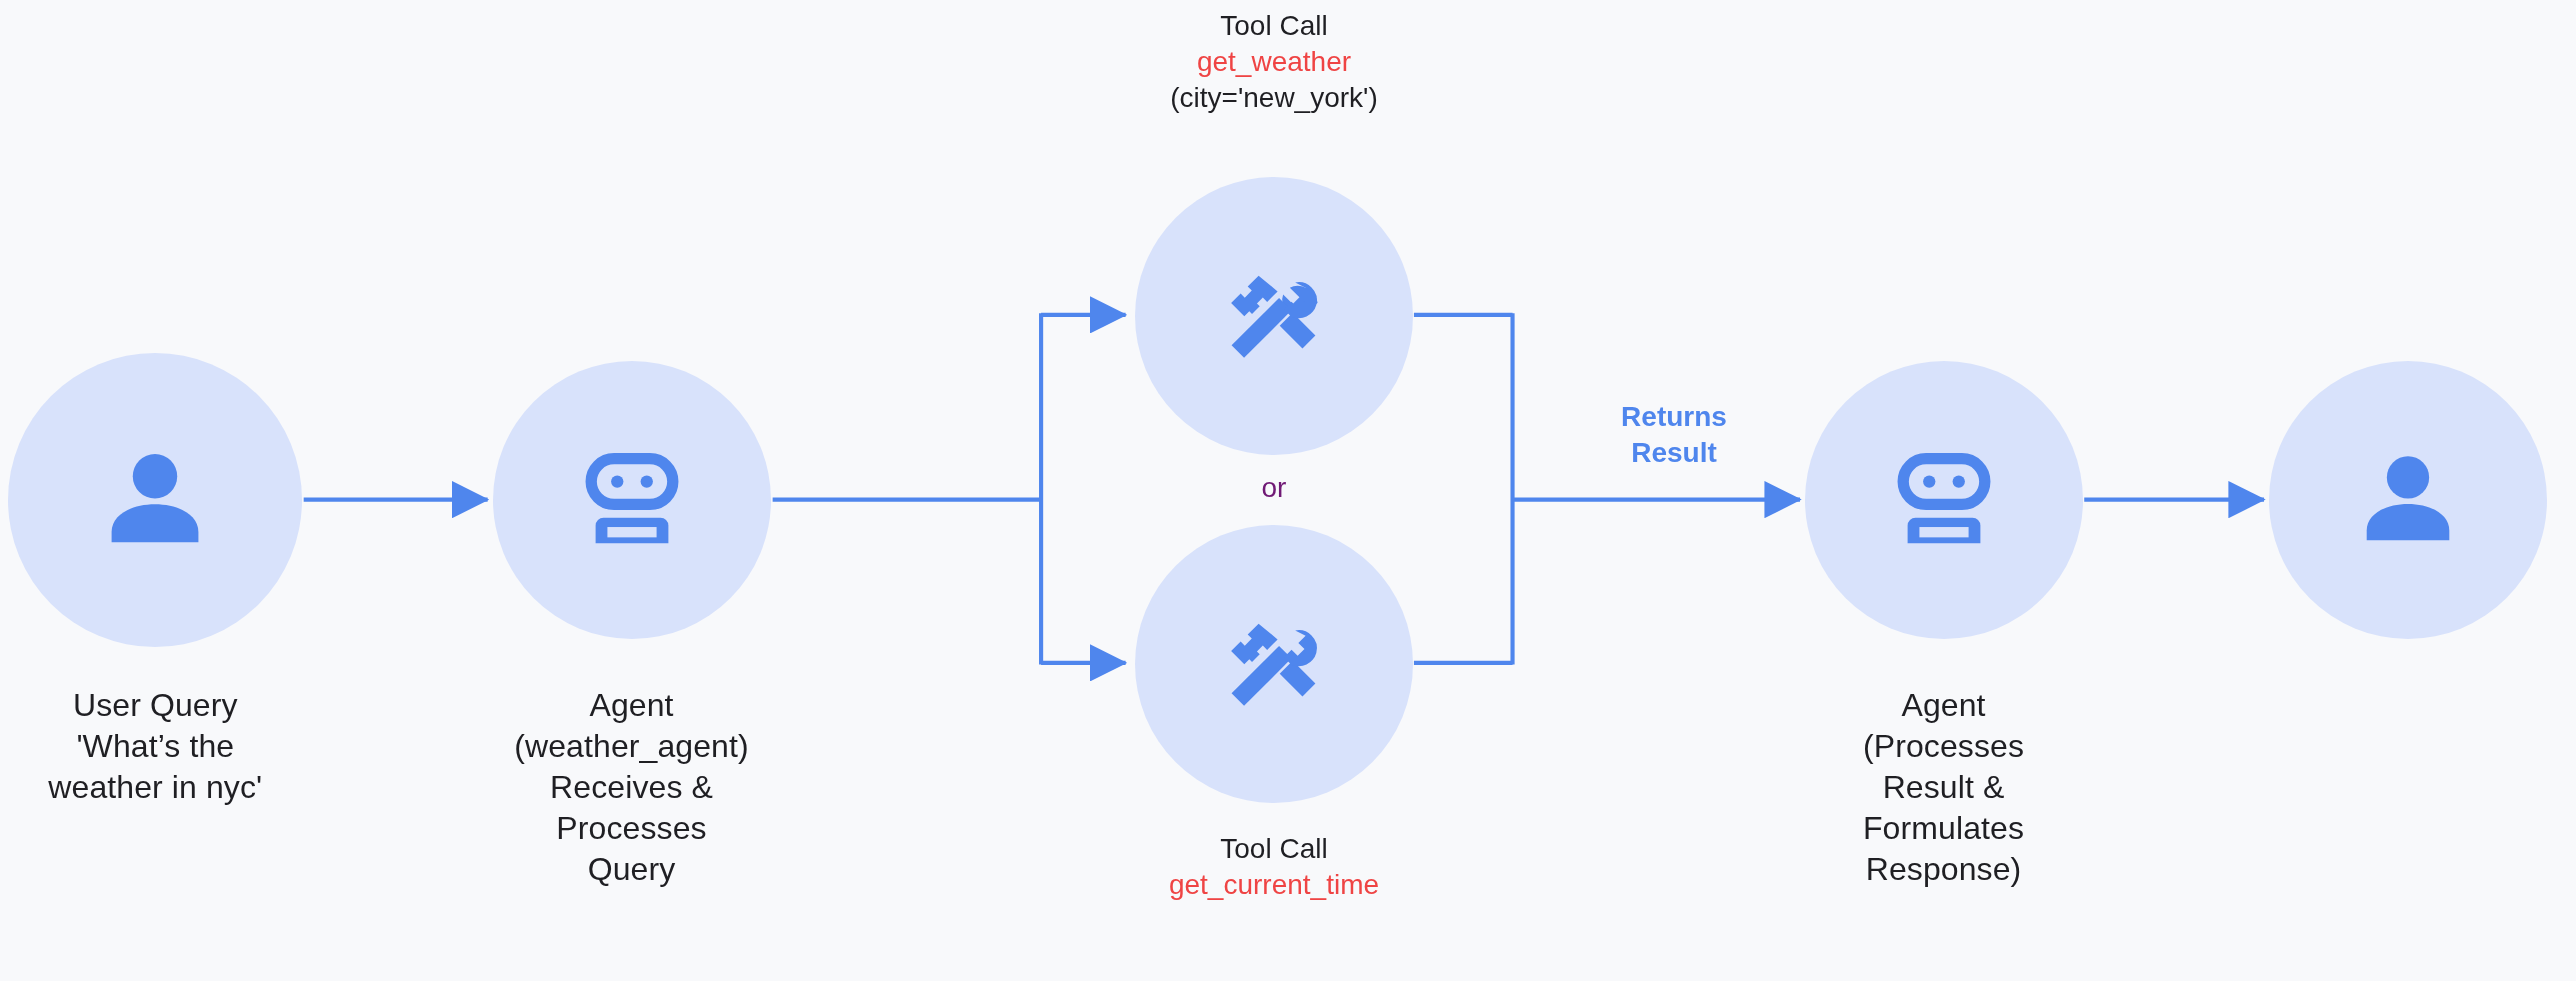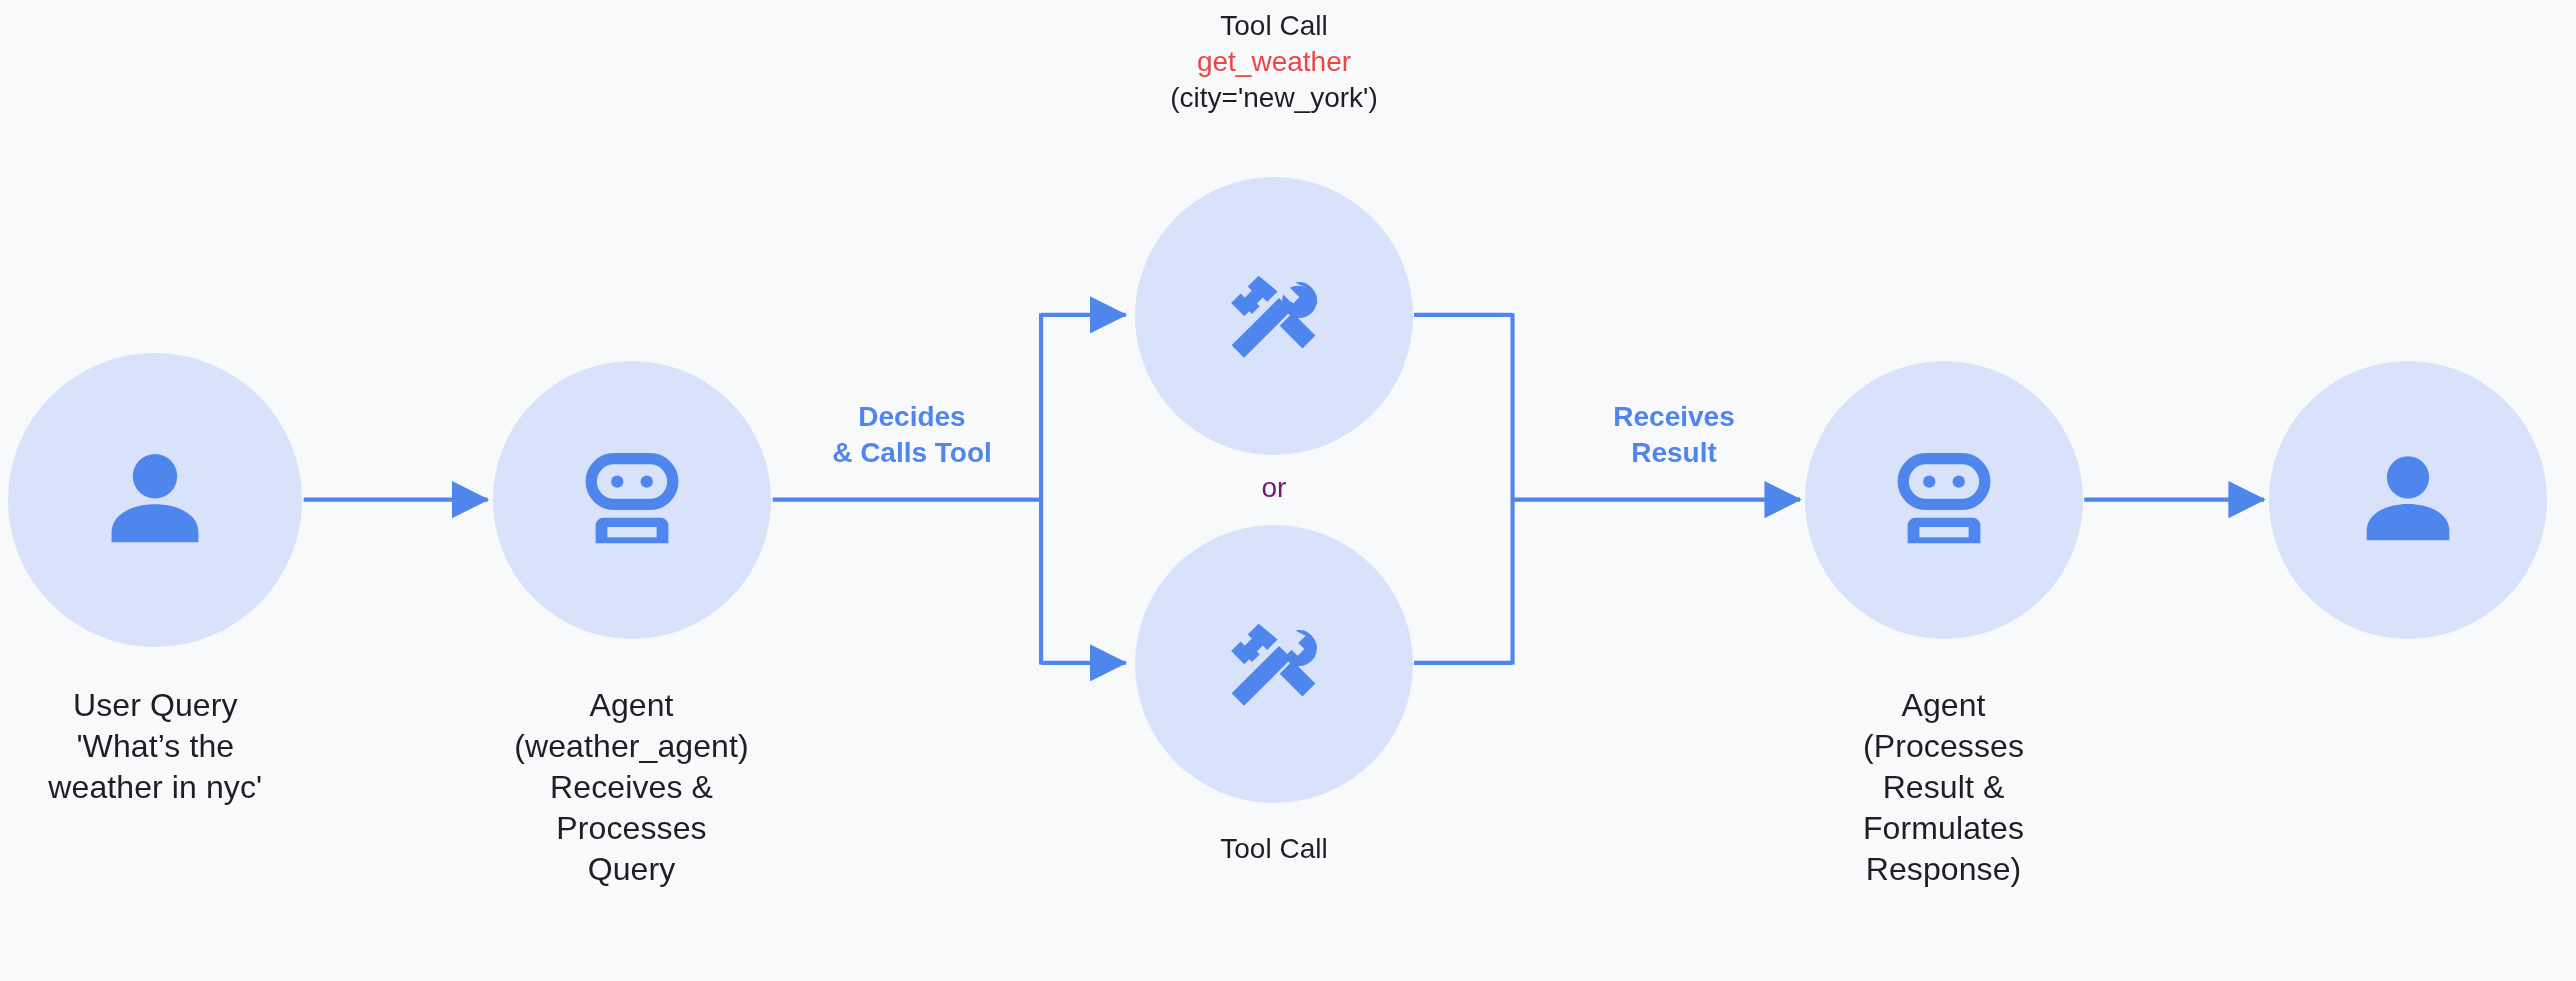--- a/index.html
+++ b/index.html
@@ -153,20 +153,21 @@
       <svg width="109" height="109" viewBox="0 0 24 24" fill="#4f86ed">
         <path d="M2.55 18.35 13.0 7.9l2.75 2.75L5.3 21.1z"></path>
         <path d="M8.5 3.0 6.1 5.4l0.9 0.9-1.55 1.55-0.9-0.9-2.1 2.1 2.9 2.9 1.1-1.1 0.6 0.6 1.7-1.7-0.62-0.62 1.3-1.3 0.95 0.95 2.3-2.3z"></path>
         <path d="M13.15 14.05 16.0 11.2l5.0 5.0-2.85 2.85z"></path>
         <path d="M16.55 4.5a4.0 4.0 0 0 1 3.6 1.1 4.0 4.0 0 0 1 1.05 3.85 4.0 4.0 0 0 1-5.5 2.6l-1.6-1.65 1.65-1.65 1.35 1.35 1.5-1.5-1.35-1.35 1.6-1.6z"></path>
       </svg>
     </span>
   </div>
   <div class="tool-title" style="left:1075px; top:831px; width:398px;">
     <span>Tool Call</span>
+    <span class="fn">get_current_time</span>
   </div>
 
   <div class="node" style="left:1805px; top:361px; width:278px; height:278px;">
     <span>
       <svg width="118" height="118" viewBox="0 0 24 24">
         <rect x="3.7" y="3.6" width="16.6" height="9.3" rx="4.65" fill="none" stroke="#4f86ed" stroke-width="2.3"></rect>
         <circle cx="9.0" cy="8.25" r="1.25" fill="#4f86ed"></circle>
         <circle cx="15.0" cy="8.25" r="1.25" fill="#4f86ed"></circle>
         <path d="M4.6 17.2a1.6 1.6 0 0 1 1.6-1.6h11.6a1.6 1.6 0 0 1 1.6 1.6v3.6H4.6z" fill="#4f86ed"></path>
         <rect x="7.0" y="17.5" width="10" height="2.1" fill="#d8e2fb"></rect>
@@ -181,19 +182,17 @@
 
   <div class="node" style="left:2269px; top:361px; width:278px; height:278px;">
     <span>
       <svg width="118" height="118" viewBox="0 0 24 24" fill="#4f86ed">
         <circle cx="12" cy="7.4" r="4.3"></circle>
         <path d="M3.6 20.2v-2.0c0-3.3 3.8-5.4 8.4-5.4s8.4 2.1 8.4 5.4v2.0z"></path>
       </svg>
     </span>
   </div>
 
-  <div class="edge-label" style="left:792px; top:399px; width:240px;">Decides
-&amp; Calls Tool</div>
-  <div class="edge-label" style="left:1554px; top:399px; width:240px;">Receives
+  <div class="edge-label" style="left:1554px; top:399px; width:240px;">Returns
 Result</div>
 
 </div>
 
 
 </body></html>

